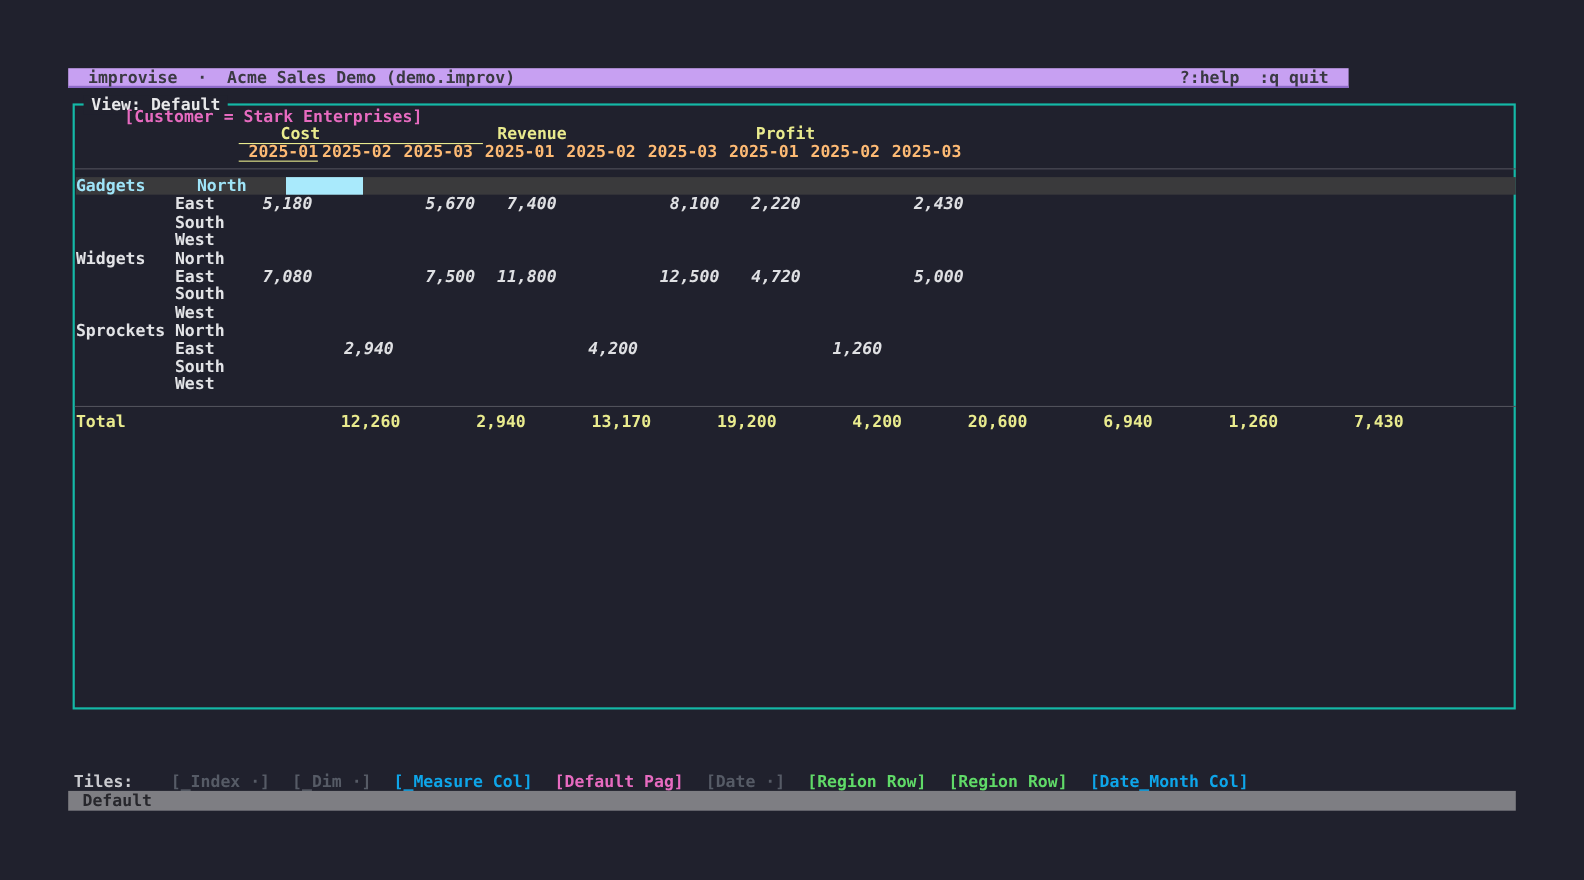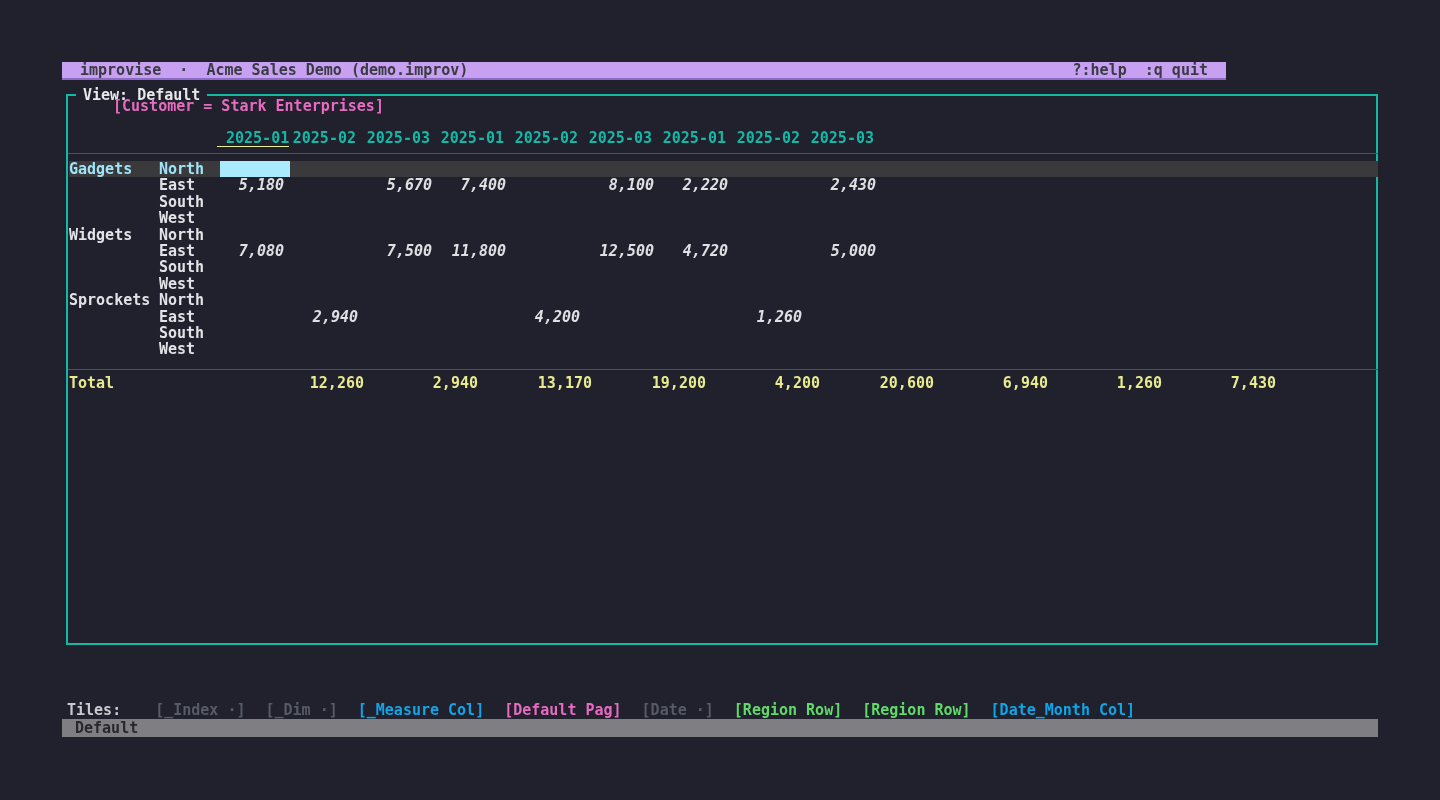--- a/index.html
+++ b/index.html
@@ -40,32 +40,32 @@
   .grid-row {
     position: absolute; left: 1px; width: 1309px; height: 17px; line-height: 17px;
     display: grid; white-space: pre;
   }
   .group-row { top: 17px; grid-template-columns: 148px 222px 222px 222px 1fr; color: #e9eb8e; }
   .group-cell.sorted { border-bottom: 1px solid #e9eb8e; }
   .group-cell.g0 { padding-left: 38px; }
   .group-cell.g1 { padding-left: 13px; }
   .group-cell.g2 { padding-left: 26px; }
 
-  .month-row { top: 34px; grid-template-columns: 90px 58px repeat(9, 74px) 1fr; color: #14b8a6; }
+  .month-row { top: 34px; grid-template-columns: 90px 58px repeat(9, 74px) 1fr; color: #fdba74; }
   .month-cell { text-align: right; padding-right: 9px; }
   .month-cell .sorted-month { border-bottom: 1px solid #e9eb8e; padding-left: 9px; display: inline-block; line-height: 16px; }
 
   .sep { position: absolute; left: 0; width: 1310px; height: 1px; background: #50515a; }
   .sep1 { top: 57px; }
   .sep2 { top: 273px; }
 
   .rows-box { position: absolute; left: 1px; top: 65px; width: 1309px; }
   .data-row { position: relative; left: 0; top: 0; height: 16.4px; line-height: 16.4px;
     display: grid; grid-template-columns: 90px 58px repeat(9, 74px) 1fr; white-space: pre; }
-  .data-row.selected { background: #3a3a3c; }
+  .data-row.selected { background: #3a3a3c; gap: 20px; }
   .data-row.selected .lbl { color: #9fe4f8; }
   .value-cell { text-align: right; padding-right: 7px; font-style: italic; color: #dfe0e3; }
   .cursor-cell { background: #a9eafc; margin-left: 3px; margin-right: 1px; }
 
   .total-row { top: 279px; grid-template-columns: 90px 58px repeat(9, 74px) 1fr; color: #e9eb8e; gap: 40px; }
   .total-row .value-cell { font-style: normal; color: #e9eb8e; }
 
   
   .tilesbar {
     position: absolute; left: 67px; top: 701px; height: 18px; line-height: 18px;
@@ -94,20 +94,21 @@
   <span class="tb-right"><span>?:help</span>  <span>:q quit</span></span>
 </div>
 
 <div class="panel">
   <span class="legend">View: Default</span>
 
   <div class="filter-row">
     <span class="filter-chip">[Customer = Stark Enterprises]</span>
   </div>
 
+  <div class="grid-row group-row"><span></span><span class="group-cell g0 sorted">Cost</span><span class="group-cell g1">Revenue</span><span class="group-cell g2">Profit</span></div>
 
   <div class="grid-row month-row"><span></span><span></span><span class="month-cell"><span class="sorted-month">2025-01</span></span><span class="month-cell">2025-02</span><span class="month-cell">2025-03</span><span class="month-cell">2025-01</span><span class="month-cell">2025-02</span><span class="month-cell">2025-03</span><span class="month-cell">2025-01</span><span class="month-cell">2025-02</span><span class="month-cell">2025-03</span></div>
 
   <div class="sep sep1"></div>
 
   <div class="rows-box">
       <div class="data-row selected"><span class="lbl">Gadgets</span><span class="lbl">North</span><span class="value-cell cursor-cell"></span><span class="value-cell"></span><span class="value-cell"></span><span class="value-cell"></span><span class="value-cell"></span><span class="value-cell"></span><span class="value-cell"></span><span class="value-cell"></span><span class="value-cell"></span><span></span></div>
       <div class="data-row"><span class="lbl"></span><span class="lbl">East</span><span class="value-cell">5,180</span><span class="value-cell"></span><span class="value-cell">5,670</span><span class="value-cell">7,400</span><span class="value-cell"></span><span class="value-cell">8,100</span><span class="value-cell">2,220</span><span class="value-cell"></span><span class="value-cell">2,430</span><span></span></div>
       <div class="data-row"><span class="lbl"></span><span class="lbl">South</span><span class="value-cell"></span><span class="value-cell"></span><span class="value-cell"></span><span class="value-cell"></span><span class="value-cell"></span><span class="value-cell"></span><span class="value-cell"></span><span class="value-cell"></span><span class="value-cell"></span><span></span></div>
       <div class="data-row"><span class="lbl"></span><span class="lbl">West</span><span class="value-cell"></span><span class="value-cell"></span><span class="value-cell"></span><span class="value-cell"></span><span class="value-cell"></span><span class="value-cell"></span><span class="value-cell"></span><span class="value-cell"></span><span class="value-cell"></span><span></span></div>

